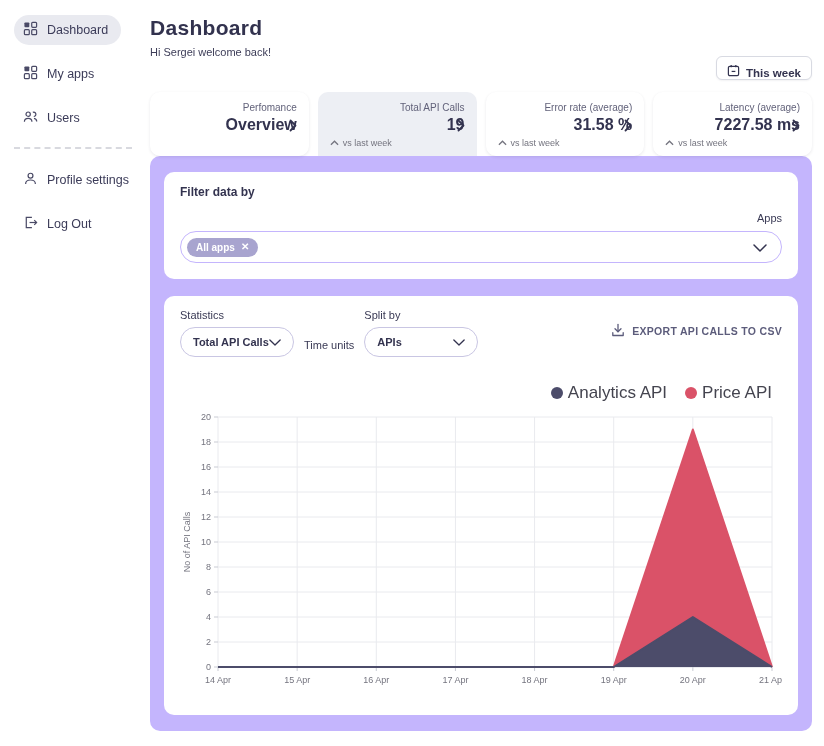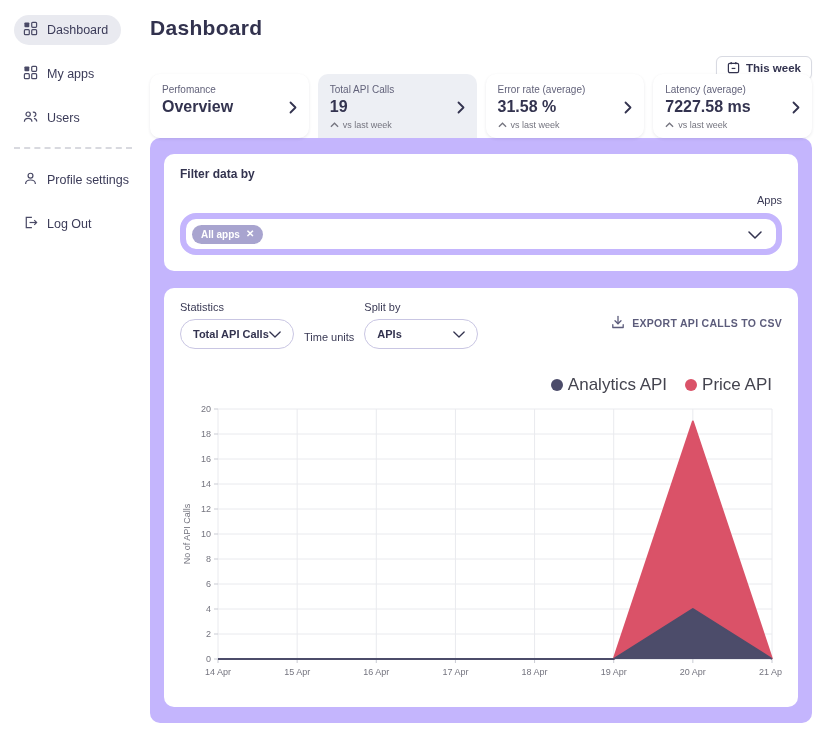--- a/index.html
+++ b/index.html
@@ -11,35 +11,35 @@
   
   .sidebar{position:absolute;left:0;top:0;width:150px;height:100%;background:#fff;padding-top:15px;box-sizing:border-box;}
   .side-item{display:flex;align-items:center;gap:9px;margin:0 0 14px 14px;padding:6px 13px 6px 9px;width:max-content;border-radius:16px;font-size:12.5px;color:#3b3b58;cursor:pointer;}
   .side-item.active{background:#e9eaf0;}
   .side-item svg{flex:0 0 auto;}
   .side-divider{border-top:2px dashed #d8d9df;margin:3px 18px 16px 14px;}
   
   .main{position:absolute;left:150px;top:0;width:662px;}
   .page-title{font-size:21px;font-weight:bold;letter-spacing:.3px;margin-top:16px;color:#32324e;}
   .greeting{font-size:11px;margin-top:6px;color:#3d3d58;}
-  .week-btn{position:absolute;right:0;top:56px;display:flex;align-items:center;gap:6px;background:#fff;border:1px solid #d8dae2;border-radius:6px;height:24px;padding:0 10px;font-size:11.5px;font-weight:bold;color:#33334f;box-shadow:0 1px 2px rgba(40,40,70,.06);cursor:pointer;}
-  
-  .cards{display:flex;gap:9px;margin-top:34px;}
+  .week-btn{position:absolute;right:0;top:56px;display:flex;align-items:flex-end;gap:6px;background:#fff;border:1px solid #d8dae2;border-radius:6px;height:24px;padding:0 10px;font-size:11.5px;font-weight:bold;color:#33334f;box-shadow:0 1px 2px rgba(40,40,70,.06);cursor:pointer;}
+  
+  .cards{display:flex;gap:9px;margin-top:34px;text-align:right;}
   .card{flex:1;height:64px;background:#fff;border-radius:10px;box-shadow:0 1px 3px rgba(40,40,70,.10);padding:10px 12px;box-sizing:border-box;position:relative;cursor:pointer;}
   .card.active{background:#edeff4;border-radius:10px 10px 0 0;box-shadow:none;}
   .card-label{font-size:10px;color:#62627a;}
   .card-value{font-size:16px;font-weight:bold;color:#33334f;margin-top:3px;}
   .card-compare{display:flex;align-items:center;gap:4px;font-size:9px;color:#74747f;margin-top:4px;}
   .card-chevron{position:absolute;right:12px;top:26px;}
   
   .panel{background:#c4b5fd;border-radius:10px;padding:16px 14px;}
   .filter-card{background:#fff;border-radius:10px;padding:13px 16px 16px;}
   .filter-heading{font-size:12px;font-weight:bold;color:#33334f;}
   .filter-label{font-size:11px;margin-top:13px;color:#3a3a55;text-align:right;}
-  .select{margin-top:7px;height:30px;border:6px solid #c4b5fd;border-radius:16px;display:flex;align-items:center;padding:0 14px 0 6px;background:#fff;cursor:pointer;}
+  .select{margin-top:7px;height:30px;border:1px solid #c4b5fd;border-radius:16px;display:flex;align-items:center;padding:0 14px 0 6px;background:#fff;cursor:pointer;}
   .chip{display:flex;align-items:center;gap:6px;background:#a8a4cf;color:#fff;font-size:10px;font-weight:bold;border-radius:11px;padding:4px 9px;}
   .chip-x{cursor:pointer;font-size:10px;line-height:1;}
   .select-caret{margin-left:auto;}
   
   .stats-card{background:#fff;border-radius:10px;padding:13px 16px 14px;margin-top:17px;}
   .controls{display:flex;gap:10px;align-items:flex-end;}
   .control-label{font-size:11px;margin-bottom:6px;color:#3a3a55;}
   .dropdown{width:114px;height:30px;border:1px solid #c9c6e3;border-radius:16px;display:flex;align-items:center;padding:0 12px;font-size:11px;font-weight:bold;color:#33334f;box-sizing:border-box;background:#fff;cursor:pointer;}
   .dd-caret{margin-left:auto;}
   .export{margin-left:auto;align-self:center;display:flex;gap:7px;align-items:center;font-size:10.5px;font-weight:bold;color:#5c5c7b;letter-spacing:.3px;cursor:pointer;margin-bottom:4px;}
@@ -103,20 +103,21 @@
           <path d="M7 8h7.5"></path>
           <path d="M12 5.5L14.5 8L12 10.5"></path>
         </svg>
     </span>
     <span>Log Out</span>
   </div>
 </nav>
 
 <main class="main">
   <div class="page-title">Dashboard</div>
+  <div class="greeting">Hi Sergei welcome back!</div>
 
   <button class="week-btn">
     <span>
       <svg width="13" height="13" viewBox="0 0 14 14" fill="none" stroke="#33334f" stroke-width="1.3">
           <rect x="1.5" y="2.5" width="11" height="10" rx="1.5"></rect>
           <path d="M4.5 1v2.6M9.5 1v2.6"></path>
           <path d="M5 8h4"></path>
         </svg>
     </span>
     <span>This week</span>

